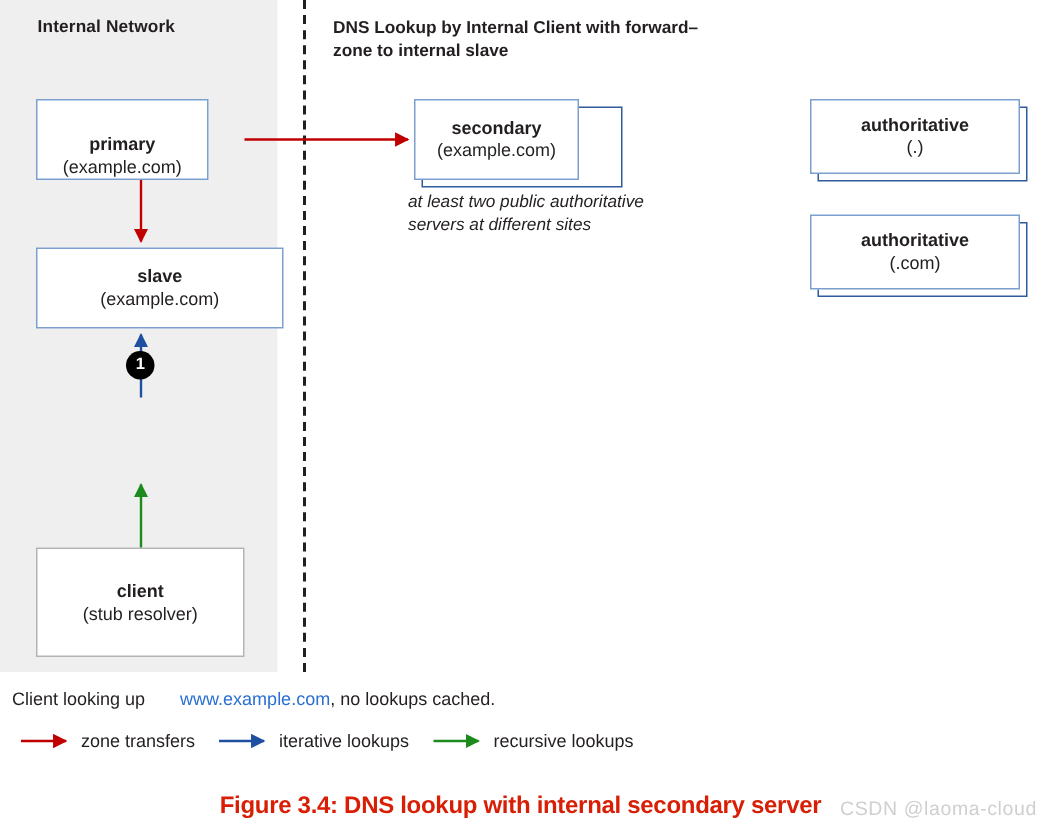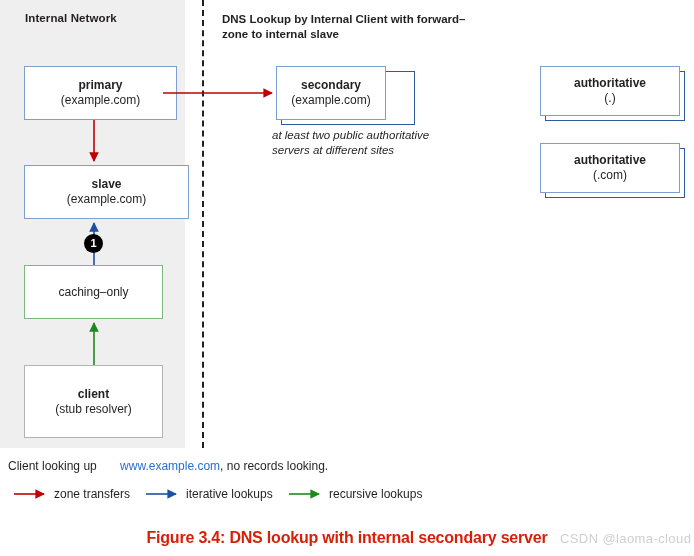--- a/index.html
+++ b/index.html
@@ -193,33 +193,30 @@
 
 <div id="canvas">
 
   <div class="internal-panel"></div>
   <div class="panel-title">Internal Network</div>
 
   <div class="divider"></div>
 
   <div class="section-title">DNS Lookup by Internal Client with forward–zone to internal slave</div>
 
-  <div class="node border-blue" style="left:24px; top:66px; width:153px; height:54px;">
+  <div class="node border-blue" style="left:24px; top:66px; width:115px; height:54px;justify-content:flex-end;">
     <span class="l1">primary</span>
     <span class="l2">(example.com)</span>
   </div>
 
   <div class="node border-blue" style="left:24px; top:165px; width:165px; height:54px;">
     <span class="l1">slave</span>
     <span class="l2">(example.com)</span>
   </div>
 
-  <div class="node border-green" style="left:24px; top:265px; width:139px; height:54px;">
-    <span class="l2">caching–only</span>
-  </div>
 
   <div class="node border-gray" style="left:24px; top:365px; width:139px; height:73px;">
     <span class="l1">client</span>
     <span class="l2">(stub resolver)</span>
   </div>
 
   <div class="stack-shadow" style="left:281px; top:71px; width:134px; height:54px;"></div>
   <div class="node border-blue" style="left:276px; top:66px; width:110px; height:54px; z-index:1;">
     <span class="l1">secondary</span>
     <span class="l2">(example.com)</span>
@@ -263,21 +260,21 @@
     <line x1="289" y1="494" x2="319" y2="494" stroke="#1c8a1c" stroke-width="1.6" marker-end="url(#ah-green)"></line>
   </svg>
 
   <div class="step-badge" style="left:84px; top:234px;">
     <span>1</span>
   </div>
 
   <div class="note">at least two public authoritative servers at different sites</div>
 
   <div class="lookup-line">
-    <span>Client looking up </span><span class="link">www.example.com</span><span>, no records looking.</span>
+    <span>Client looking up </span><span class="link">www.example.com</span><span>, no lookups cached.</span>
   </div>
 
   <div class="legend">
     <div class="legend-item" style="left:32px;">
       <span class="lbl">zone transfers</span>
     </div>
     <div class="legend-item" style="left:164px;">
       <span class="lbl">iterative lookups</span>
     </div>
     <div class="legend-item" style="left:307px;">

